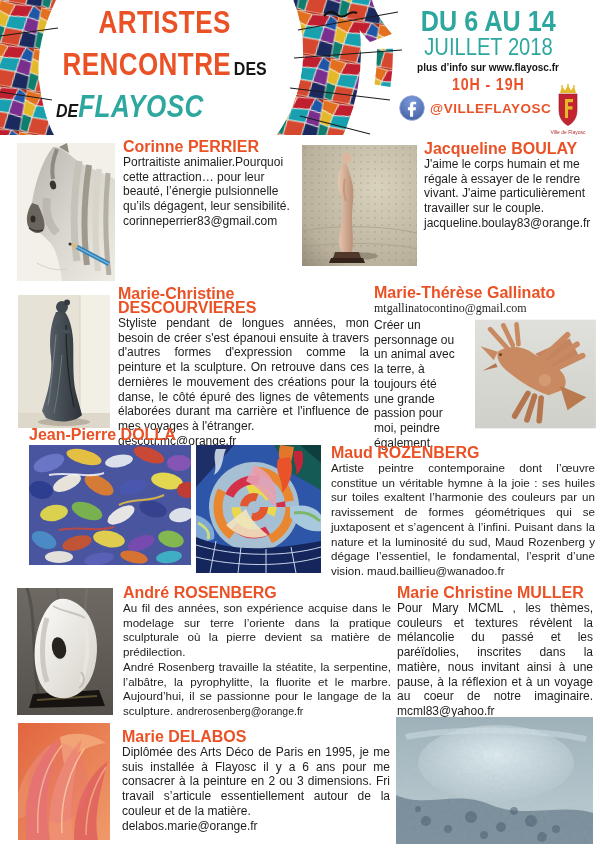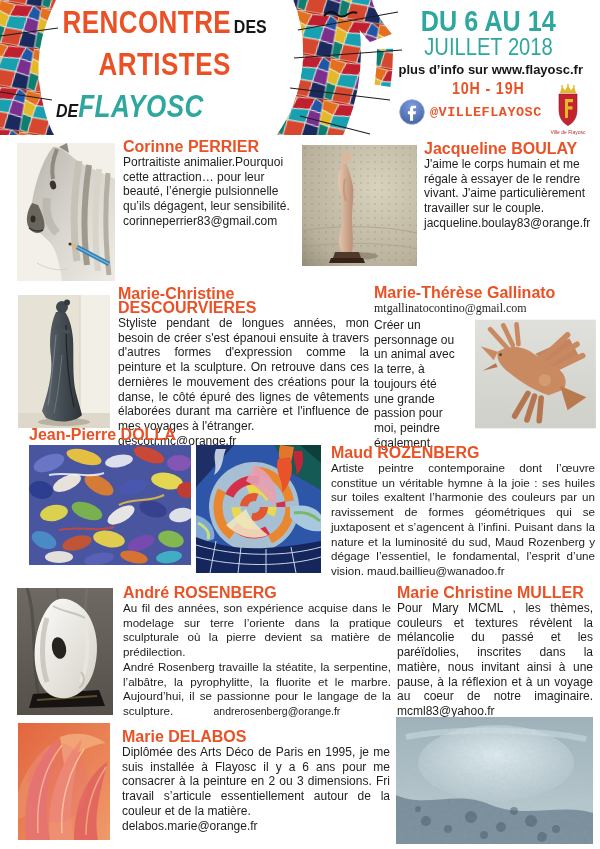--- a/index.html
+++ b/index.html
@@ -17,33 +17,33 @@
   .t1,.t2{text-align:center;}
   .t3{text-align:left;font-style:italic;}
   .cond{display:inline-block;transform:scaleX(.84);transform-origin:center;}
   .big{font-size:31px;font-weight:700;letter-spacing:.5px;}
   .smallcap{font-size:19px;font-weight:700;color:#161616;}
   .t-orange{color:var(--orange);}
   .t-teal{color:var(--teal);}
   .date-block{left:393px;top:6px;width:190px;text-align:center;}
   .d1{font-size:30px;line-height:29px;font-weight:700;color:var(--teal);}
   .d2{font-size:24px;line-height:24px;font-weight:400;color:var(--teal);}
-  .dinfo{font-size:13px;font-weight:700;margin-top:3px;color:#161616;text-align:right;}
+  .dinfo{font-size:10px;font-weight:700;margin-top:3px;color:#161616;}
   .dhours{font-size:17px;line-height:18px;font-weight:700;color:var(--orange);margin-top:3px;letter-spacing:1px;}
-  .dsocial{display:flex;align-items:center;gap:5px;margin-top:1px;margin-left:6px;font-family:Liberation Mono, monospace;}
+  .dsocial{display:flex;align-items:center;gap:5px;margin-top:1px;margin-left:6px;}
   .dsocial span{font-size:13.5px;font-weight:700;color:var(--orange);letter-spacing:.5px;}
   
   .name{font-size:16px;font-weight:700;color:var(--orange);line-height:14px;margin:0 0 1px 0;}
   .desc{font-size:12px;line-height:14.7px;color:var(--ink);}
   .fit{font-size:11.6px;}
   .just{text-align:justify;}
   .desc p{margin:0;}
   .email-line{display:block;}
   .email12{font-size:12px;line-height:14px;color:var(--ink);font-family:Liberation Serif, serif;}
-  .sm{font-size:10.5px;margin-left:37px;}
+  .sm{font-size:10.5px;}
   .g-row{display:flex;gap:18px;margin-top:3px;align-items:flex-start;}
   svg{display:block;}
 </style>
 </head>
 <body>
 
 <div class="poster">
 
   <header>
     <svg class="abs" style="left:0;top:0" width="600" height="135" viewBox="0 0 600 135">
@@ -72,22 +72,22 @@
         <path d="M294,58 L402,50"></path>
         <path d="M290,88 L390,100"></path>
         <path d="M300,116 L370,134"></path>
         <path d="M0,36 L58,28"></path>
         <path d="M0,92 L52,100"></path>
       </g>
       <path d="M324,16 q6,-7 12,-2 t12,0 q5,-3 9,-1" stroke="#111" stroke-width="2" fill="none"></path>
     </svg>
 
     <div class="abs title-block">
+      <div class="tline t2"><span class="cond"><span class="big t-orange">ARTISTES</span></span></div>
       <div class="tline t1"><span class="cond"><span class="big t-orange">RENCONTRE</span> <span class="smallcap">DES</span></span></div>
-      <div class="tline t2"><span class="cond"><span class="big t-orange">ARTISTES</span></span></div>
       <div class="tline t3"><span class="cond"><span class="smallcap">DE</span><span class="big t-teal">FLAYOSC</span></span></div>
     </div>
 
     <div class="abs date-block">
       <div class="d1"><span class="cond">DU 6 AU 14</span></div>
       <div class="d2"><span class="cond">JUILLET 2018</span></div>
       <div class="dinfo">plus d’info sur www.flayosc.fr</div>
       <div class="dhours"><span class="cond">10H - 19H</span></div>
       <div class="dsocial">
         <svg width="26" height="26" viewBox="0 0 26 26">

